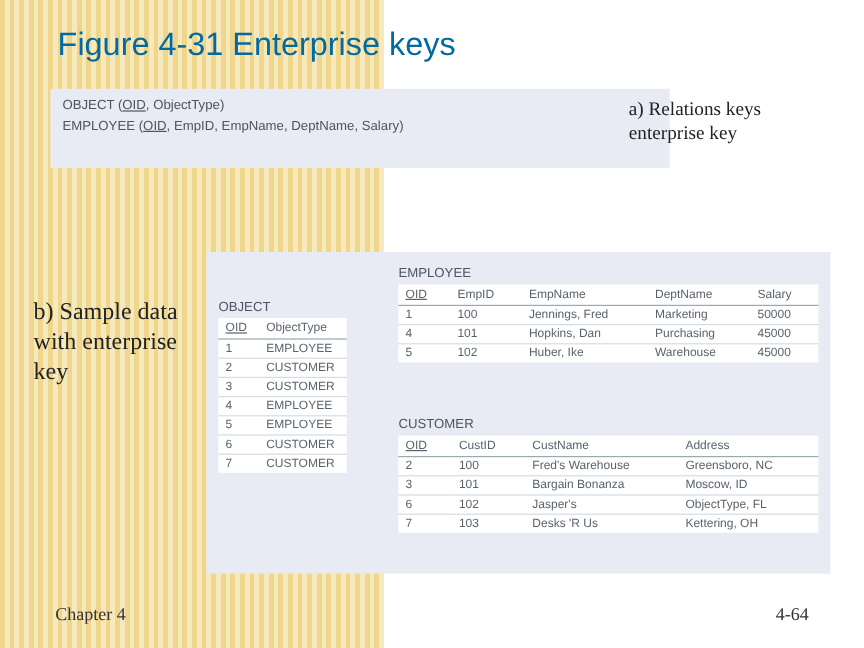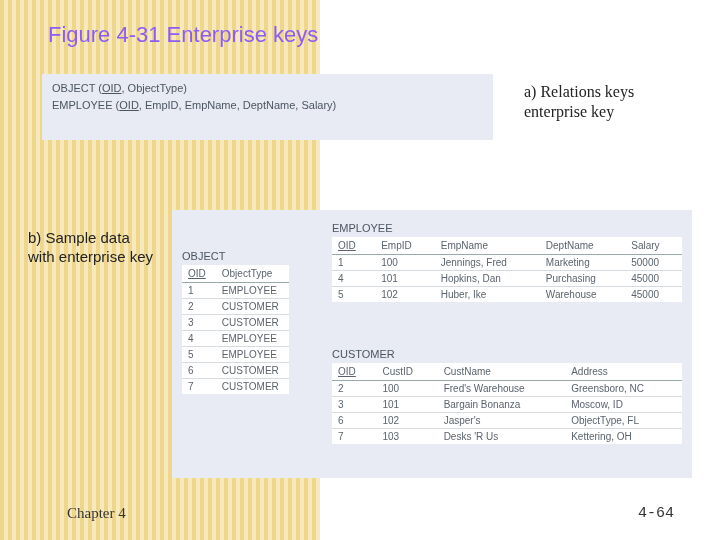--- a/index.html
+++ b/index.html
@@ -18,71 +18,70 @@
     background: repeating-linear-gradient(
       90deg,
       #f0d68a 0px, #f0d68a 4px,
       #f7e9be 4px, #f7e9be 8px
     );
     z-index: 0;
   }
   .title {
     position: absolute;
     left: 48px; top: 22px;
-    font-size: 22px;
-    color: #8b5cf6;
+    font-size: 27px;
+    color: #0369a1;
     z-index: 2;
   }
   .caption-a {
     position: absolute;
     left: 524px; top: 82px;
     width: 160px;
     font-family: Georgia, 'Times New Roman', serif;
     font-size: 16px;
     color: #222;
     line-height: 1.25;
     z-index: 2;
   }
   .caption-b {
     position: absolute;
-    left: 28px; top: 229px;
+    left: 28px; top: 248px;
     width: 130px;
-    font-family: Liberation Sans, sans-serif;
-    font-size: 15px;
+    font-family: Liberation Serif, serif;
+    font-size: 20px;
     color: #222;
     line-height: 1.25;
     z-index: 2;
   }
   .footer-l {
     position: absolute;
     left: 46px; bottom: 18px;
     font-family: Georgia, 'Times New Roman', serif;
     font-size: 15px;
     color: #333;
     z-index: 2;
-    margin-left: 21px;
   }
   .footer-r {
     position: absolute;
     right: 46px; bottom: 18px;
-    font-family: Liberation Mono, monospace;
+    font-family: Liberation Serif, serif;
     font-size: 15px;
     color: #333;
     z-index: 2;
   }
   .panel {
     position: absolute;
     background: #e8eaf4;
     font-family: Arial, sans-serif;
     font-size: 11px;
     color: #4b5560;
     z-index: 1;
     padding: 6px 10px;
   }
-  .panel-a { left: 42px; top: 74px; width: 451px; height: 66px; line-height: 1.5; }
+  .panel-a { left: 42px; top: 74px; width: 516px; height: 66px; line-height: 1.5; }
   .panel-b { left: 172px; top: 210px; width: 520px; height: 268px; }
   .rel-line { white-space: nowrap; }
   .rel-name { color: #4b5560; }
   .underline { text-decoration: underline; }
   .tbl-wrap { position: absolute; }
   .tbl-name { font-size: 11px; color: #4b5560; margin-bottom: 3px; }
   table {
     background: #fff;
     border-collapse: collapse;
     font-size: 10px;

